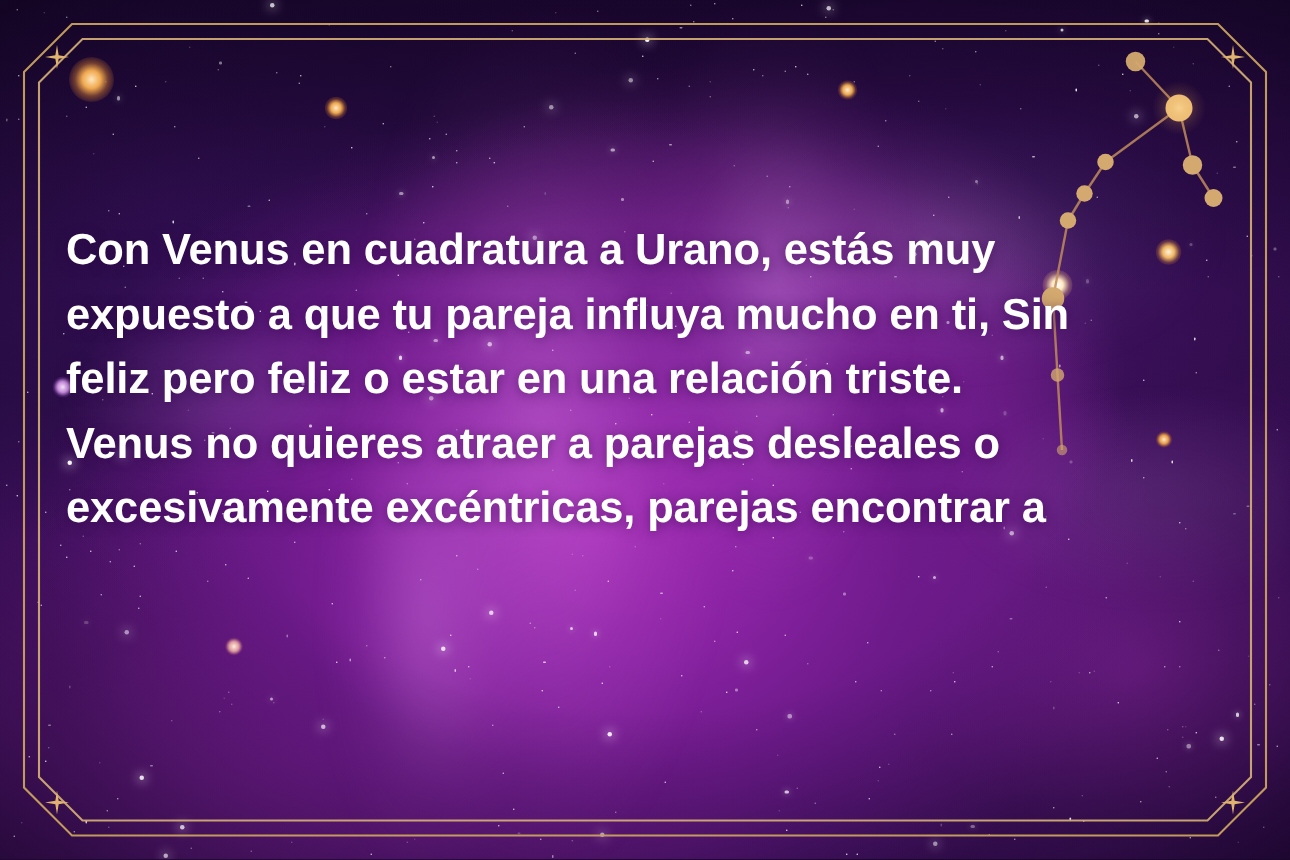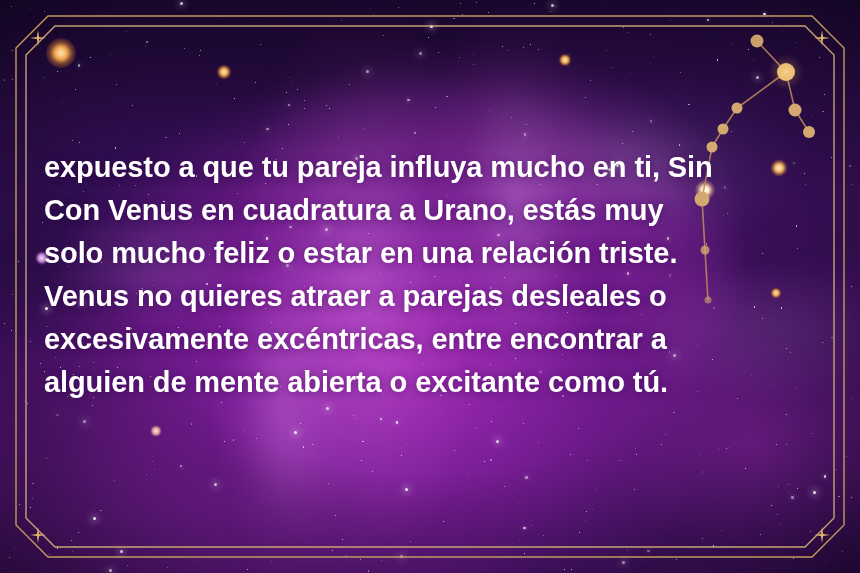--- a/index.html
+++ b/index.html
@@ -637,22 +637,21 @@
   </svg>
   <svg class="sparkle" style="left:38px;  top:535px;" viewBox="0 0 16 16">
     <path d="M8 0 L9.1 6.9 L16 8 L9.1 9.1 L8 16 L6.9 9.1 L0 8 L6.9 6.9 Z" fill="#e0b36f"></path>
   </svg>
   <svg class="sparkle" style="left:822px; top:535px;" viewBox="0 0 16 16">
     <path d="M8 0 L9.1 6.9 L16 8 L9.1 9.1 L8 16 L6.9 9.1 L0 8 L6.9 6.9 Z" fill="#e0b36f"></path>
   </svg>
 
   <div class="content">
     <div class="body-text" id="body-text">
+        <div>Con Venus en cuadratura a Urano, estás muy</div>
         <div>expuesto a que tu pareja influya mucho en ti, Sin</div>
-        <div>Con Venus en cuadratura a Urano, estás muy</div>
-        <div>solo mucho feliz o estar en una relación triste.</div>
+        <div>feliz pero feliz o estar en una relación triste.</div>
         <div>Venus no quieres atraer a parejas desleales o</div>
-        <div>excesivamente excéntricas, entre encontrar a</div>
-        <div>alguien de mente abierta o excitante como tú.</div>
+        <div>excesivamente excéntricas, parejas encontrar a</div>
       </div>
   </div>
 
 </div>
 
 </body></html>

